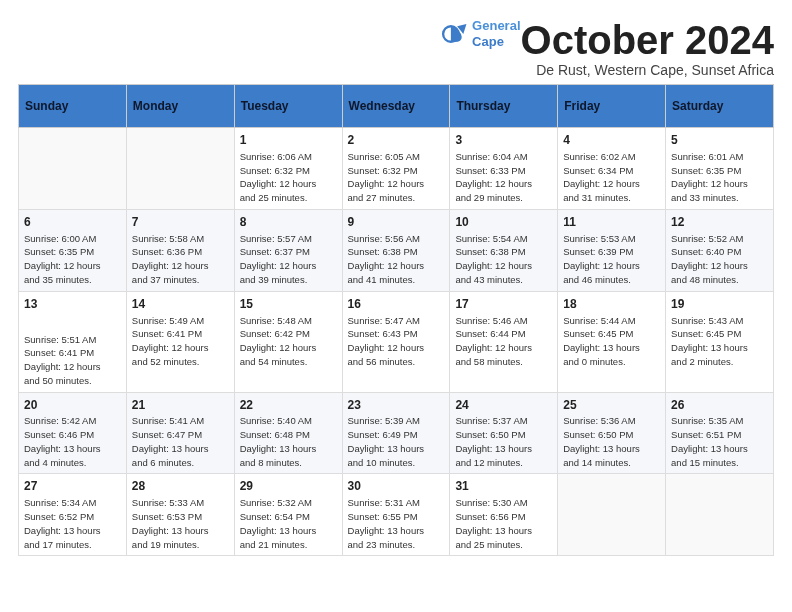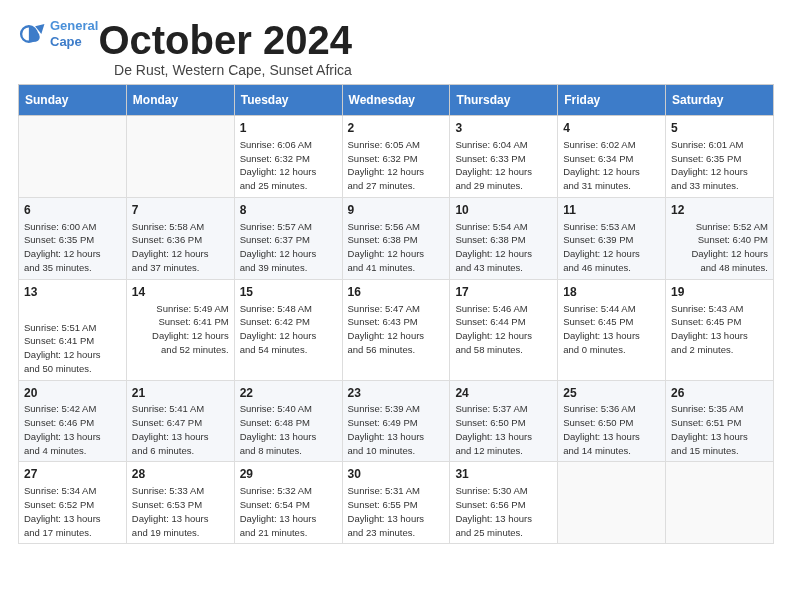--- a/index.html
+++ b/index.html
@@ -9,21 +9,21 @@
       width: 792px;
       height: 612px;
       overflow: hidden;
     }
     .page {
       width: 792px;
       padding: 18px 18px 10px 18px;
     }
     .header {
       display: flex;
-      justify-content: flex-start;
+      justify-content: flex-end;
       align-items: flex-start;
       margin-bottom: 6px;
     }
     .logo {
       display: flex;
       align-items: center;
       gap: 4px;
     }
     .logo-text {
       font-size: 13px;
@@ -51,24 +51,24 @@
       font-size: 14px;
       color: #444;
     }
     table {
       width: 100%;
       border-collapse: collapse;
       font-size: 10.5px;
     }
     thead tr th {
       background-color: #3d7cc9;
-      color: #ffffff;
+      color: #0f172a;
       font-weight: bold;
       font-size: 12px;
-      padding: 8px 6px;
+      padding: 14px 6px;
       text-align: left;
       border: 1px solid #ccc;
     }
     tbody tr td {
       vertical-align: top;
       padding: 4px 5px;
       border: 1px solid #ddd;
       height: 80px;
       width: 14.28%;
       color: #222;
@@ -207,37 +207,37 @@
           </td>
           <td>
             <span class="day-num">11</span>
             <div class="day-info" style="white-space: pre-line;">Sunrise: 5:53 AM
 Sunset: 6:39 PM
 Daylight: 12 hours
 and 46 minutes.</div>
           </td>
           <td>
             <span class="day-num">12</span>
-            <div class="day-info" style="white-space: pre-line; text-align: right;">Sunrise: 5:52 AM
+            <div class="day-info" style="white-space: pre-line;">Sunrise: 5:52 AM
 Sunset: 6:40 PM
 Daylight: 12 hours
 and 48 minutes.</div>
           </td>
         </tr>
         <tr>
           <td>
             <span class="day-num">13</span>
             <div class="day-info" style="white-space: pre-line; margin-top: 20px;">Sunrise: 5:51 AM
 Sunset: 6:41 PM
 Daylight: 12 hours
 and 50 minutes.</div>
           </td>
           <td>
             <span class="day-num">14</span>
-            <div class="day-info" style="white-space: pre-line; text-align: right;">Sunrise: 5:49 AM
+            <div class="day-info" style="white-space: pre-line;">Sunrise: 5:49 AM
 Sunset: 6:41 PM
 Daylight: 12 hours
 and 52 minutes.</div>
           </td>
           <td>
             <span class="day-num">15</span>
             <div class="day-info" style="white-space: pre-line;">Sunrise: 5:48 AM
 Sunset: 6:42 PM
 Daylight: 12 hours
 and 54 minutes.</div>

